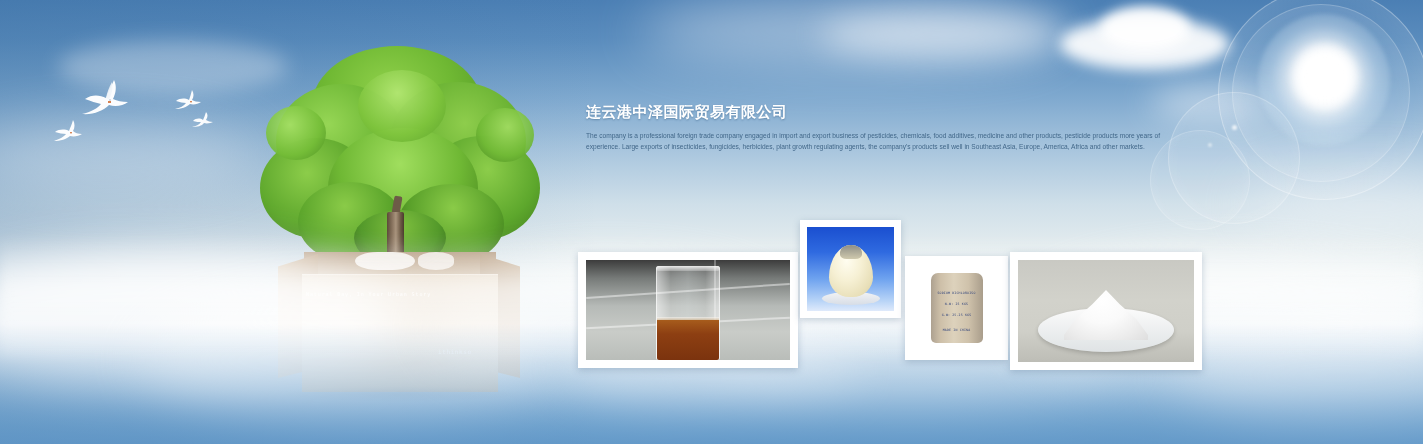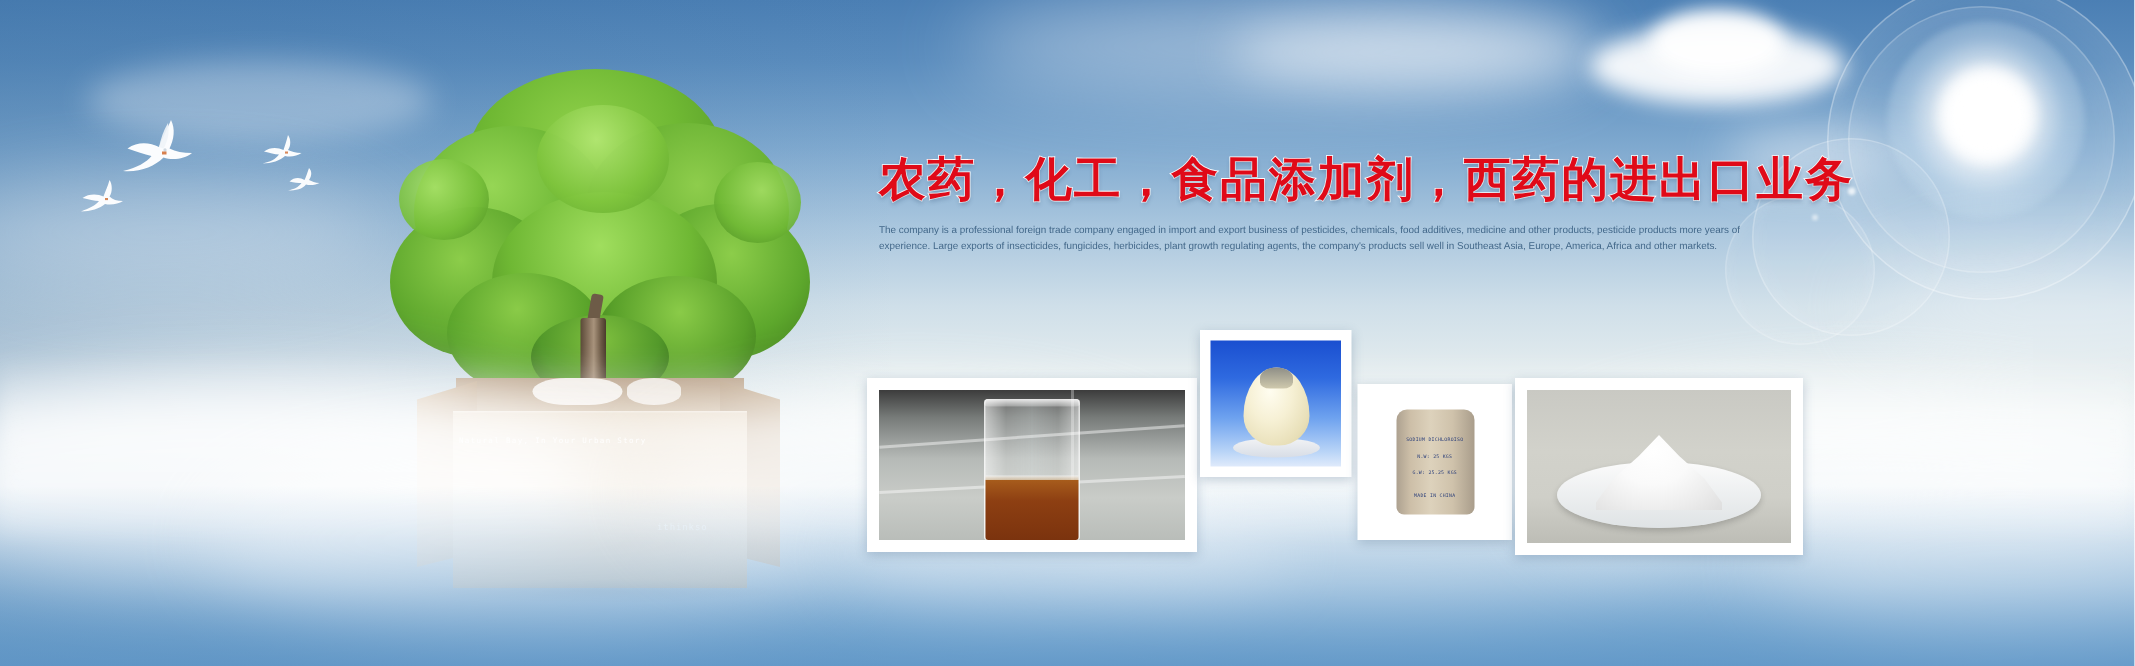--- a/index.html
+++ b/index.html
@@ -365,21 +365,21 @@
   <div class="cloud c-b2"></div>
   <div class="cloud c-b3"></div>
   <div class="cloud c-b4"></div>
   <div class="cloud c-b5"></div>
   <div class="cloud c-b6"></div>
   <div class="cloud c-b7"></div>
   <div class="haze"></div>
   <div class="bottom-blue"></div>
 
   <div class="txt">
-    <div class="headline">农药，化工，食品添加剂，西药的进出口业务</div>
+    <div class="company">连云港中泽国际贸易有限公司</div>
     <p class="para">The company is a professional foreign trade company engaged in import and export business of pesticides, chemicals, food additives, medicine and other products, pesticide products more years of experience. Large exports of insecticides, fungicides, herbicides, plant growth regulating agents, the company's products sell well in Southeast Asia, Europe, America, Africa and other markets.</p>
   </div>
 
   <div class="frame-shadow" style="left:588px;top:350px;width:190px;"></div>
   <div class="photo p-oil">
     <div class="inner">
       <div class="tile-line" style="left:0;top:30px;width:100%;transform:rotate(-4deg);"></div>
       <div class="tile-line" style="left:0;top:62px;width:100%;transform:rotate(-3deg);"></div>
       <div class="tile-line" style="left:128px;top:0;width:2px;height:100%;background:rgba(255,255,255,.30);"></div>
       <div class="vial">

